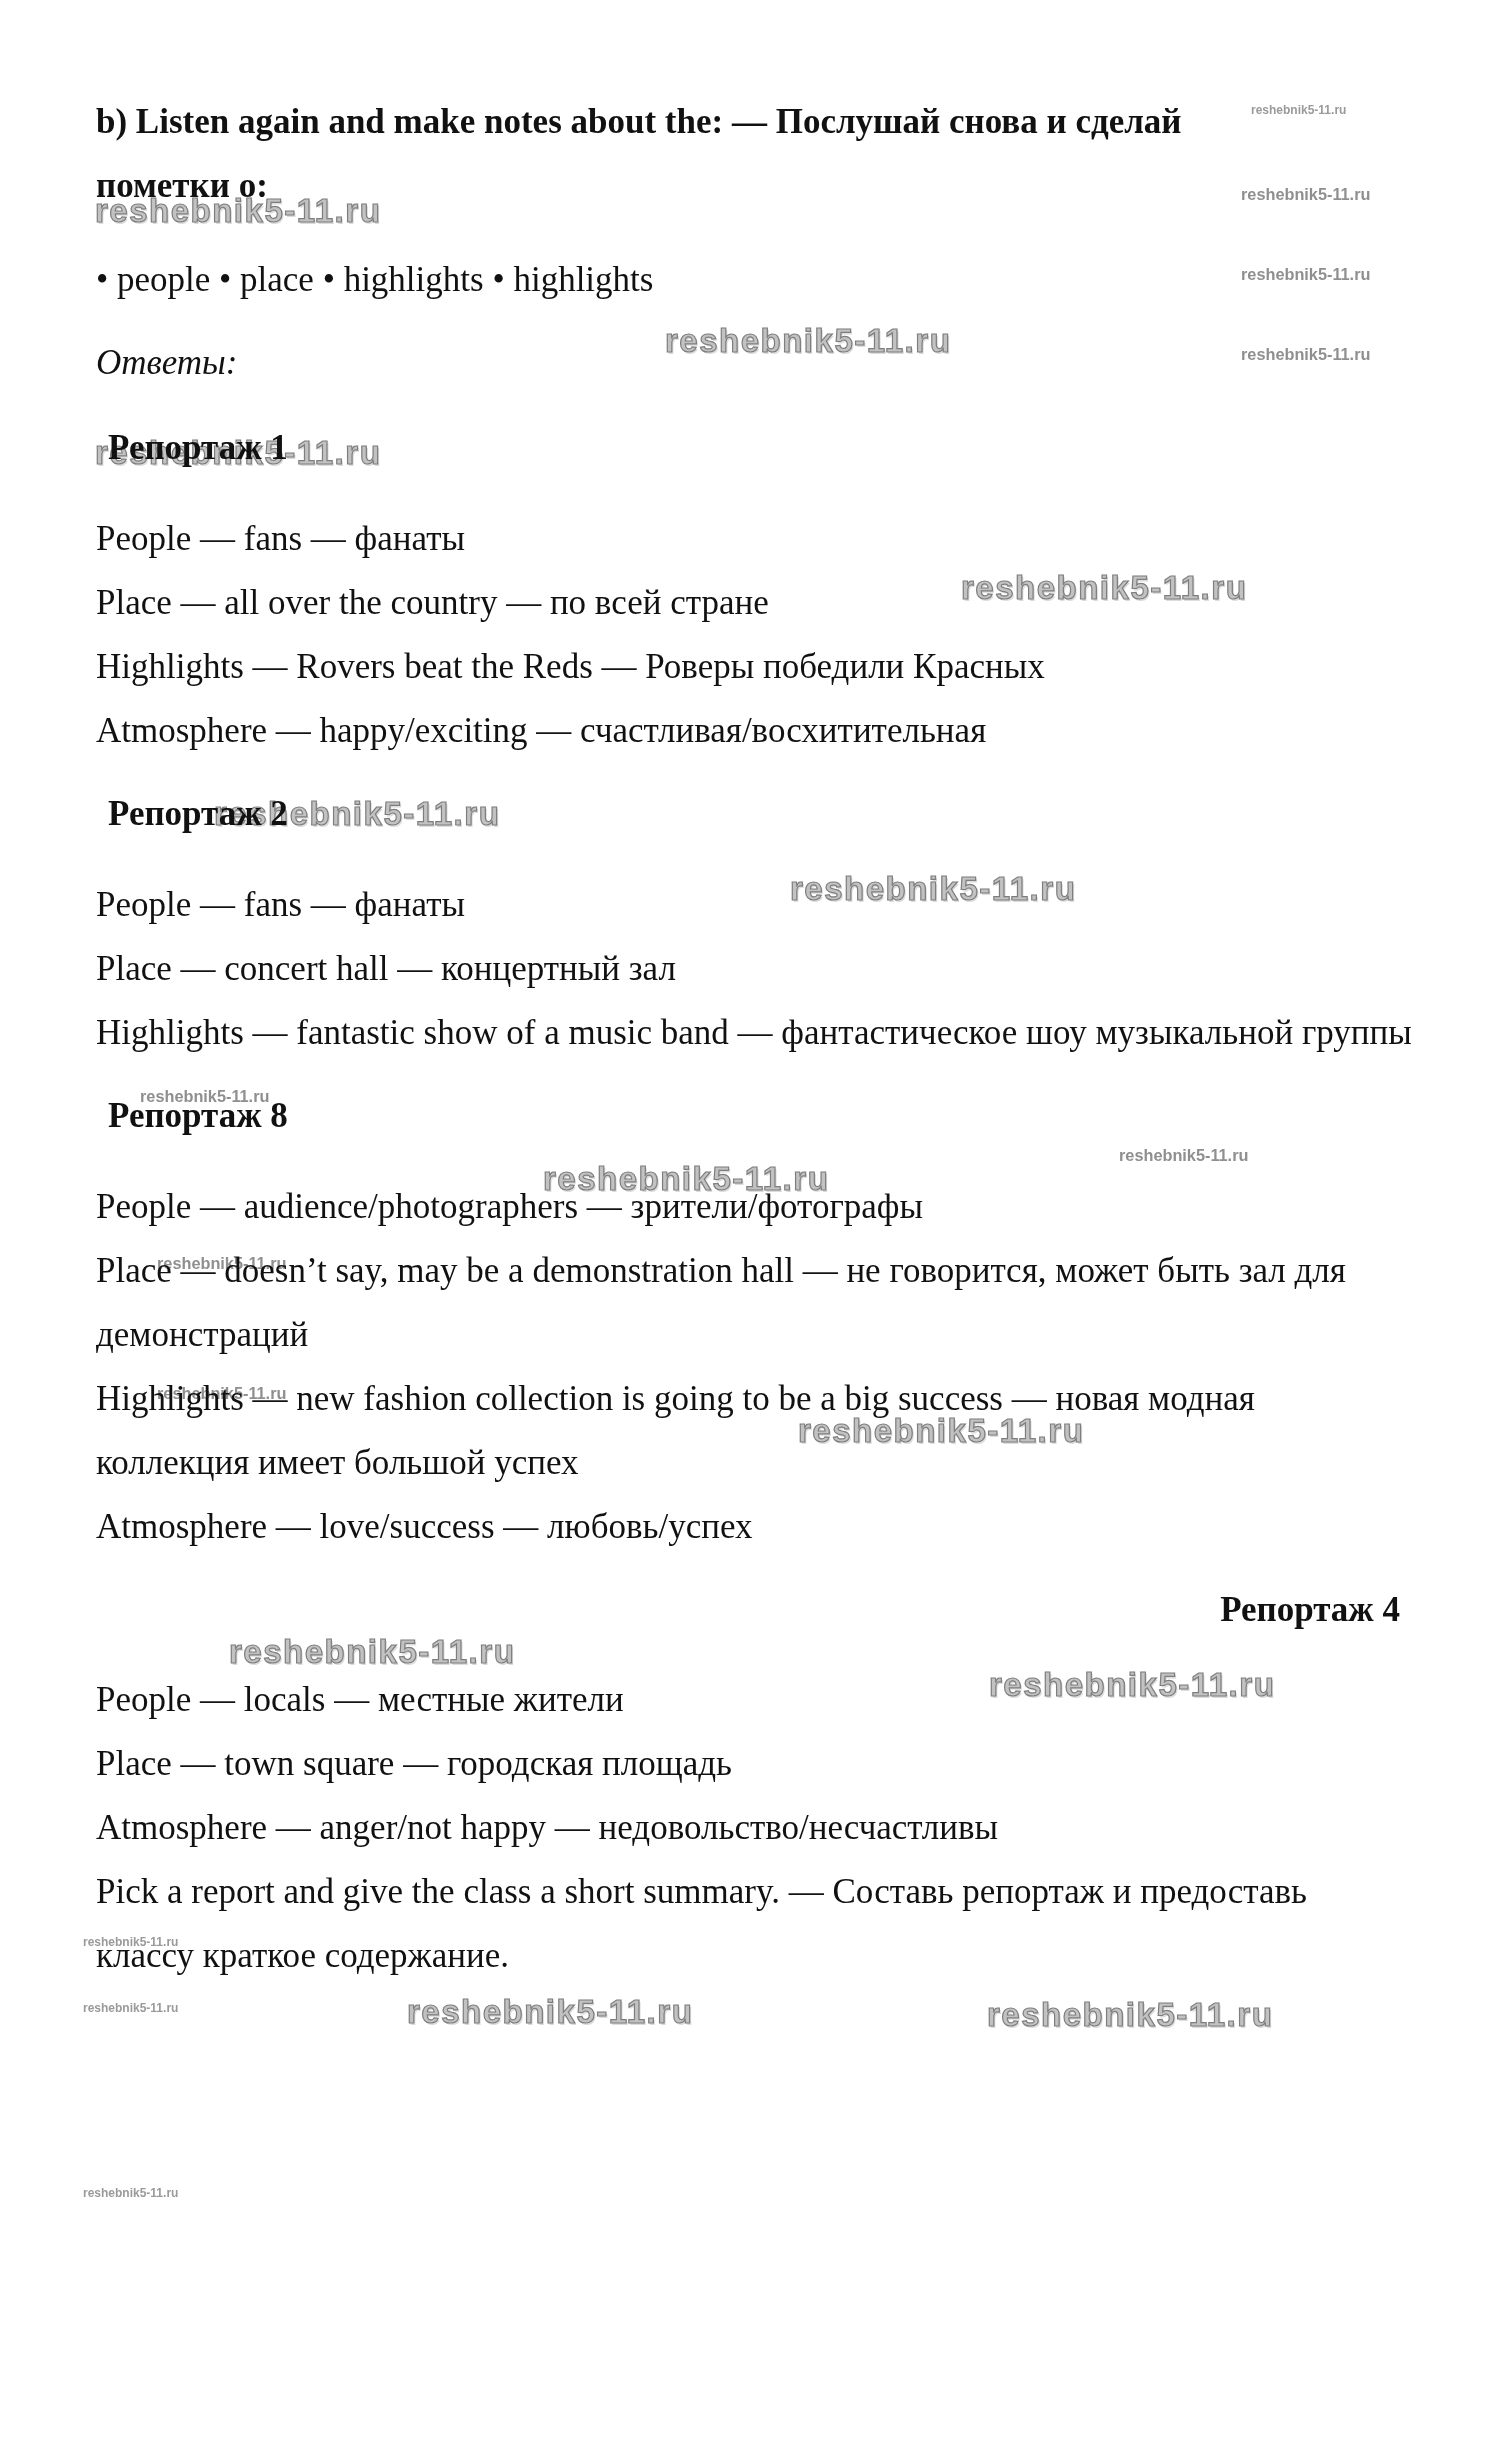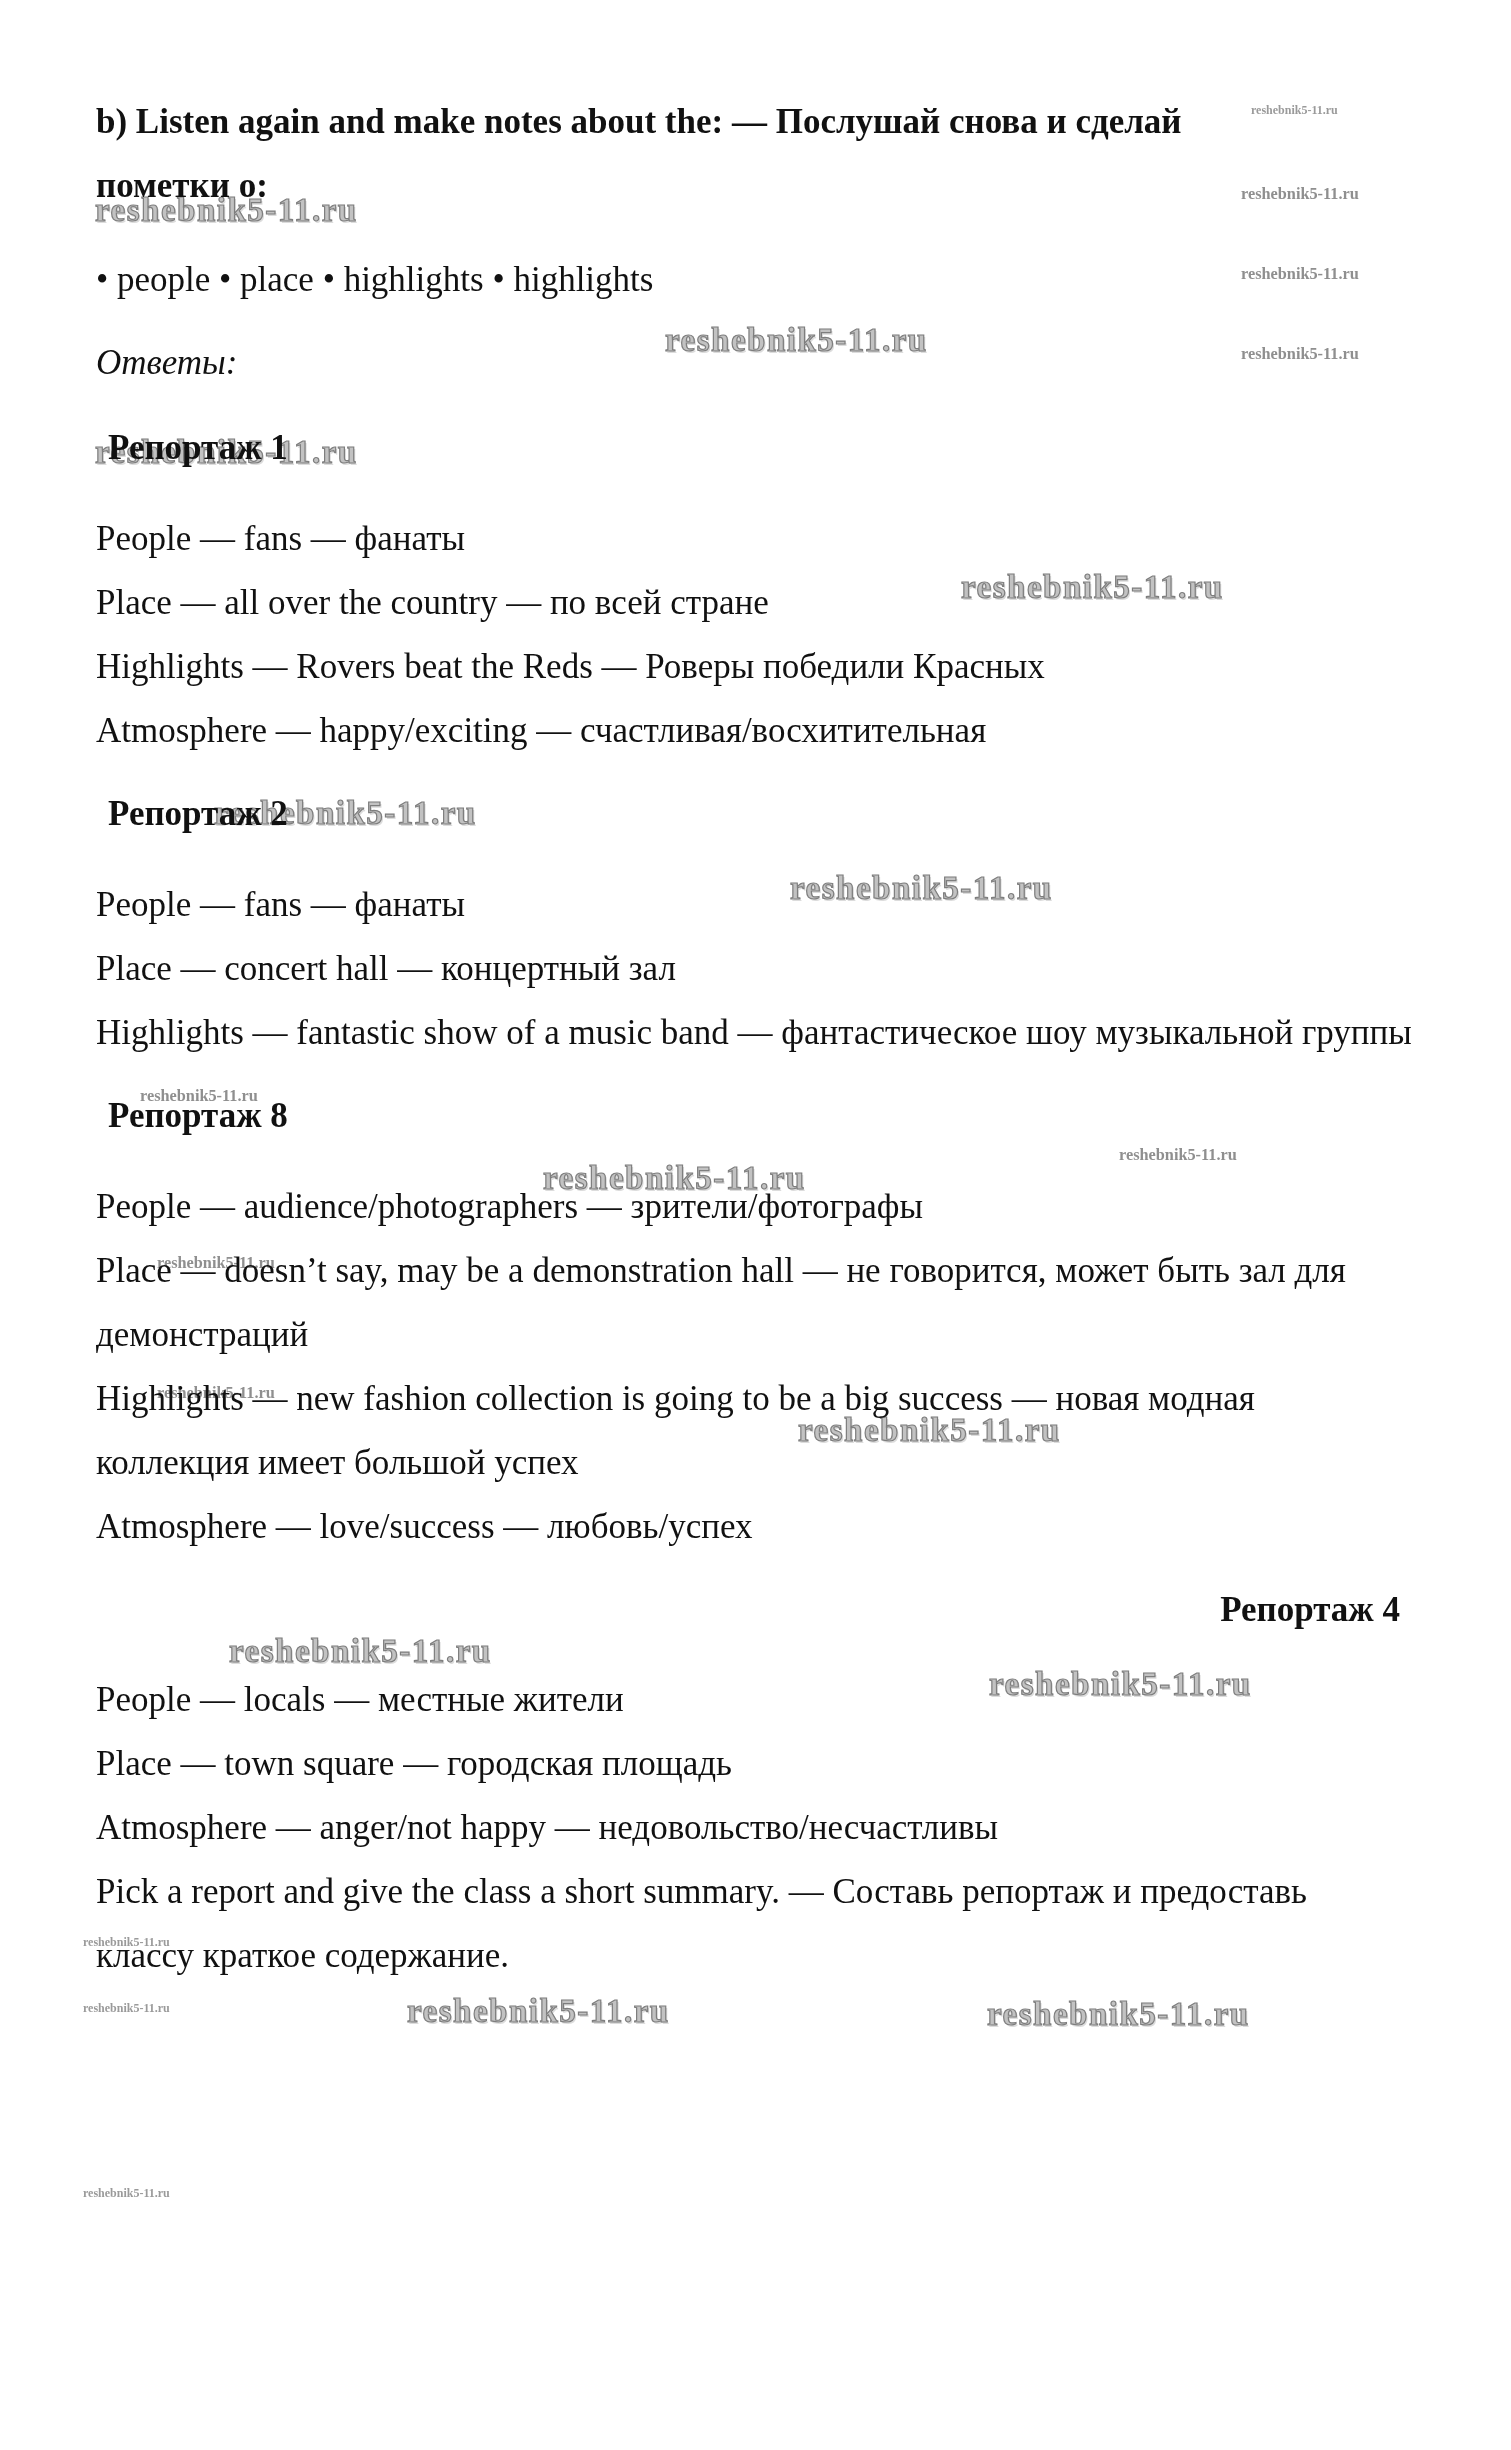--- a/index.html
+++ b/index.html
@@ -45,21 +45,21 @@
   .report-title.big-gap-bottom { margin-bottom: 26px; text-align: right; }
   .line {
     margin: 0;
   }
   .footer-line {
     margin: 0;
   }
   
   .wm {
     position: absolute;
-    font-family: Liberation Serif, serif;
+    font-family: Liberation Sans, sans-serif;
     font-weight: bold;
     white-space: nowrap;
     z-index: 1;
     pointer-events: none;
   }
   .wm-big {
     font-size: 33px;
     line-height: 33px;
     letter-spacing: 1.5px;
     color: #c2c2c2;

